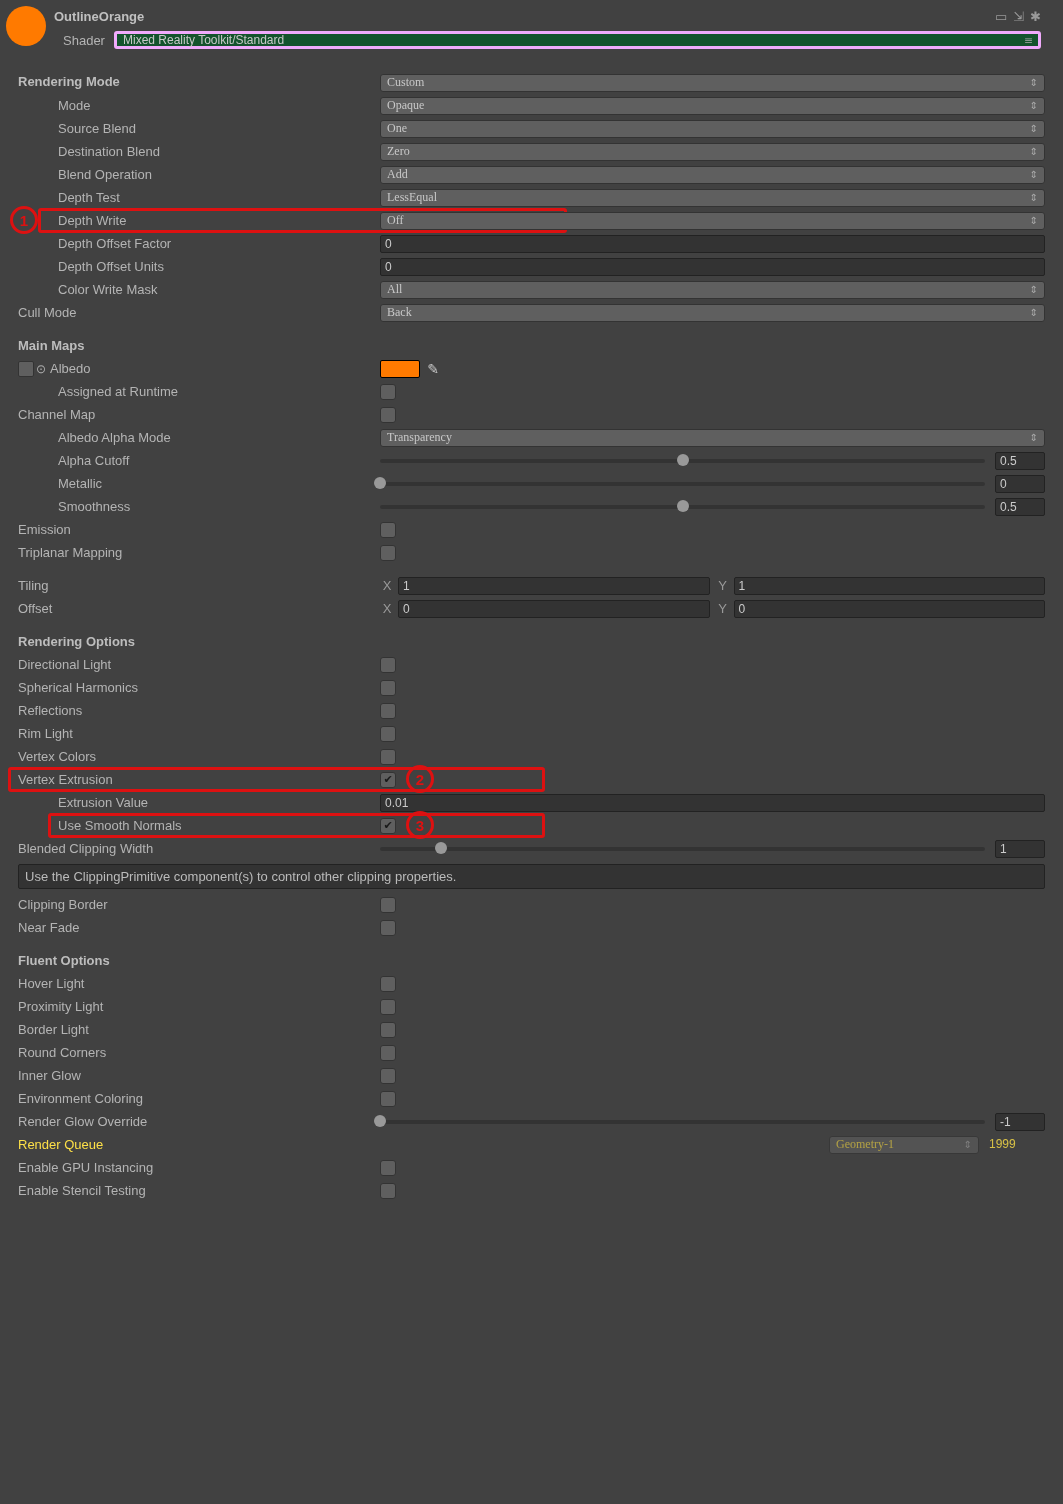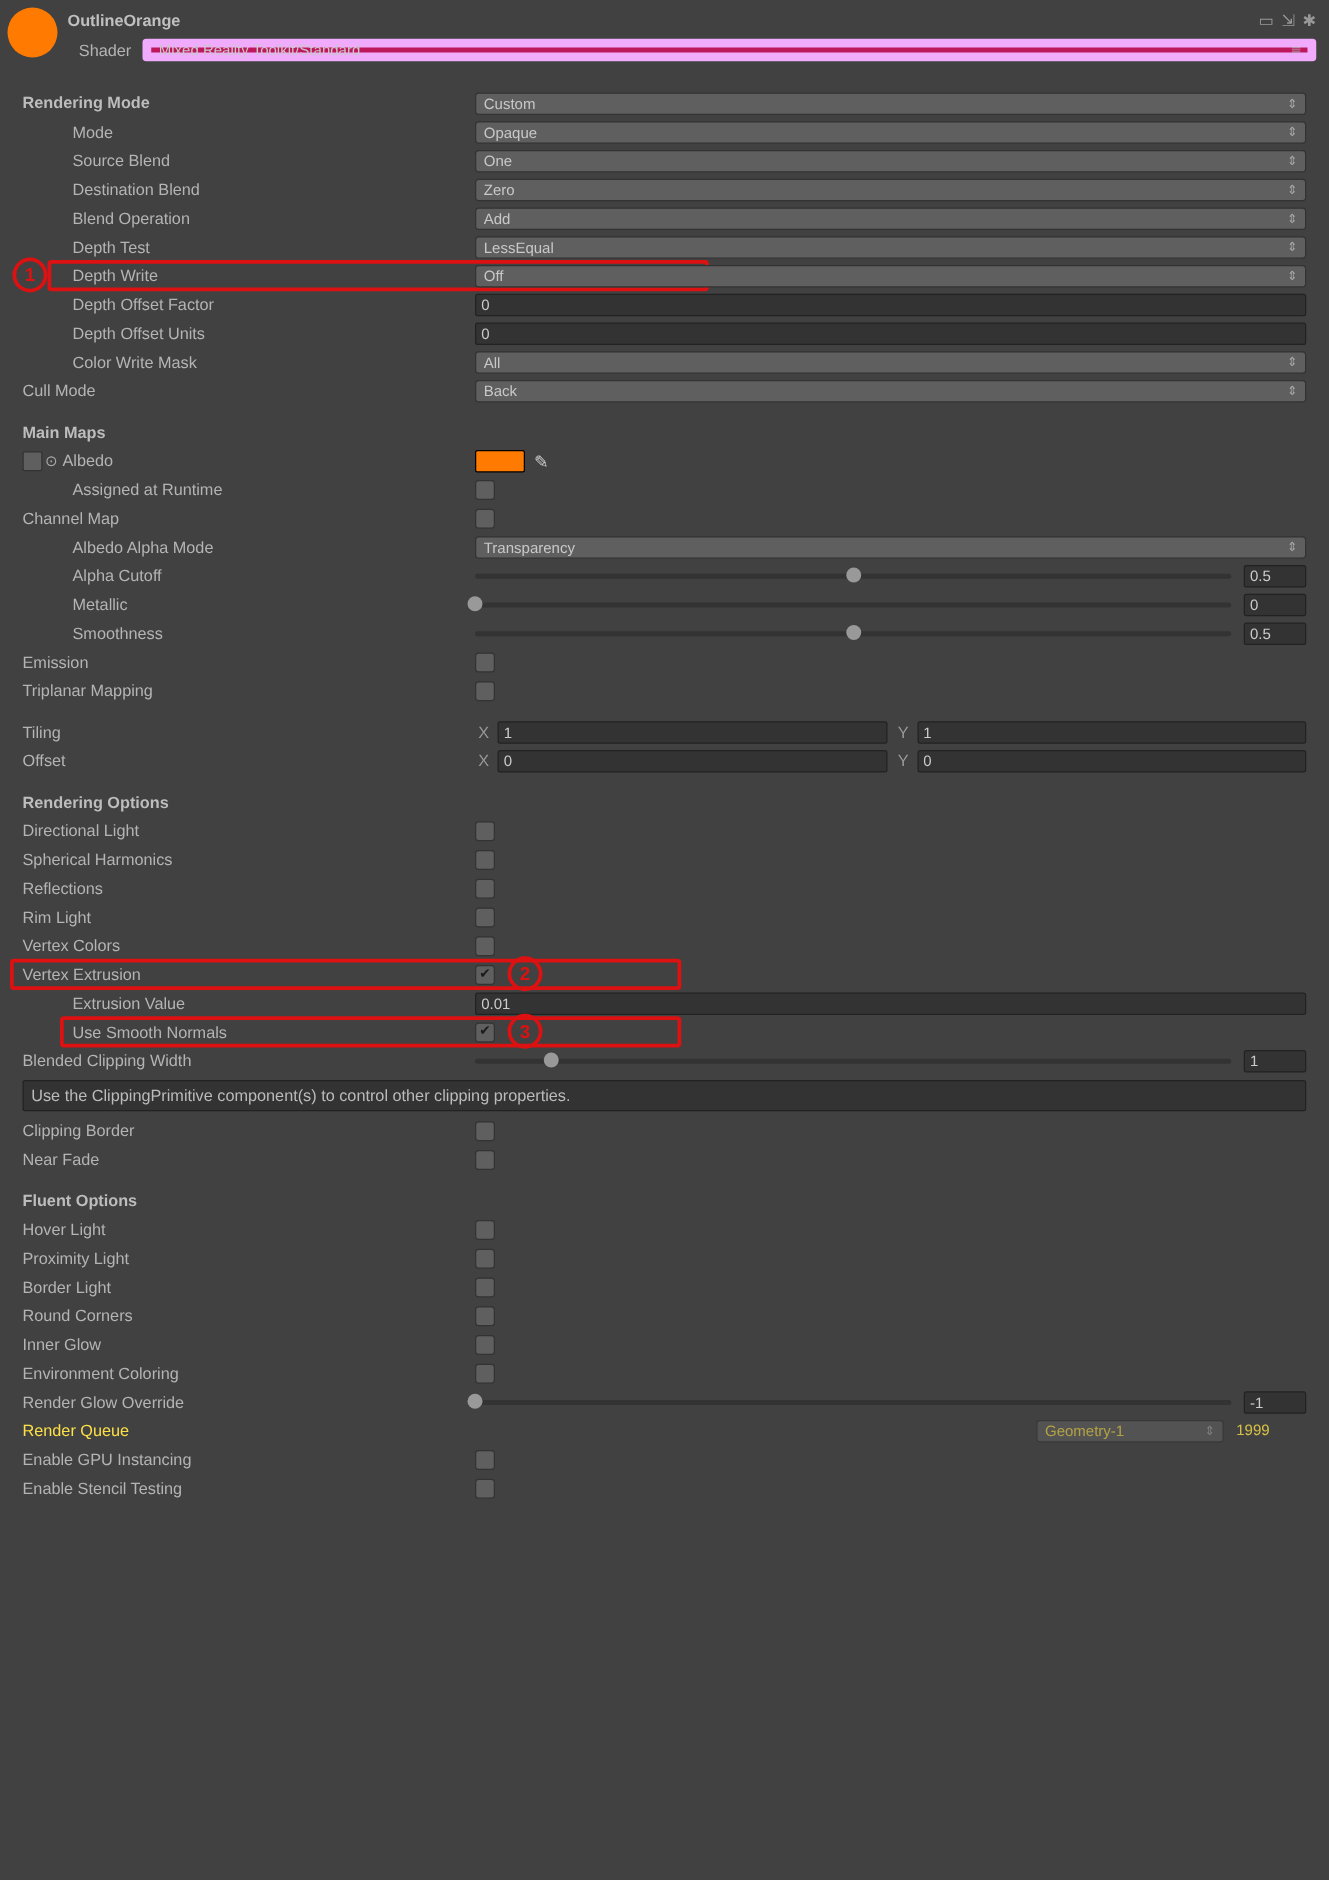--- a/index.html
+++ b/index.html
@@ -7,40 +7,40 @@
     background: #414141;
     color: #b4b4b4;
     font-family: Arial, Helvetica, sans-serif;
     font-size: 13px;
     width: 1063px;
     padding-bottom: 30px;
   }
   .header {
     display: flex;
     align-items: flex-start;
-    padding: 4px 10px 0 6px;
+    padding: 4px 22px 0 6px;
     gap: 8px;
   }
   .material-ball {
     width: 40px; height: 40px;
     background: #ff7a00;
     border-radius: 50%;
     flex-shrink:0;
     margin-top:2px;
   }
   .head-right { flex:1; }
   .head-row { display:flex; align-items:center; height:24px; }
   .material-name { font-weight:bold; color:#c0c0c0; }
   .head-icons { margin-left:auto; display:flex; gap:6px; color:#999; }
   .head-icons span { cursor:pointer; }
   .shader-label { width:60px; display:inline-block; color:#b4b4b4;text-align:center; }
   .shader-drop {
     flex:1;
-    background:#be185d;
-    border:7px solid #f0abfc;
+    background:#14532d;
+    border:3px solid #f0abfc;
     border-radius:3px;
     color:#c8c8c8;
     padding:1px 6px;
     font-size:12px;
     display:flex;
     align-items:center;
     position:relative;
     height:18px;
   }
   .shader-drop::after {
@@ -65,20 +65,21 @@
     border:1px solid #333;
     border-radius:3px;
     color:#c8c8c8;
     padding:1px 6px;
     font-size:12px;
     height:18px;
     position:relative;
     flex:1;
     display:flex;
     align-items:center;
+    font-family:Liberation Serif, serif;
   }
   .textin {
     background:#333;
     border:1px solid #222;
     border-radius:2px;
     color:#ccc;
     padding:1px 4px;
     font-size:12px;
     height:18px;
     flex:1;

